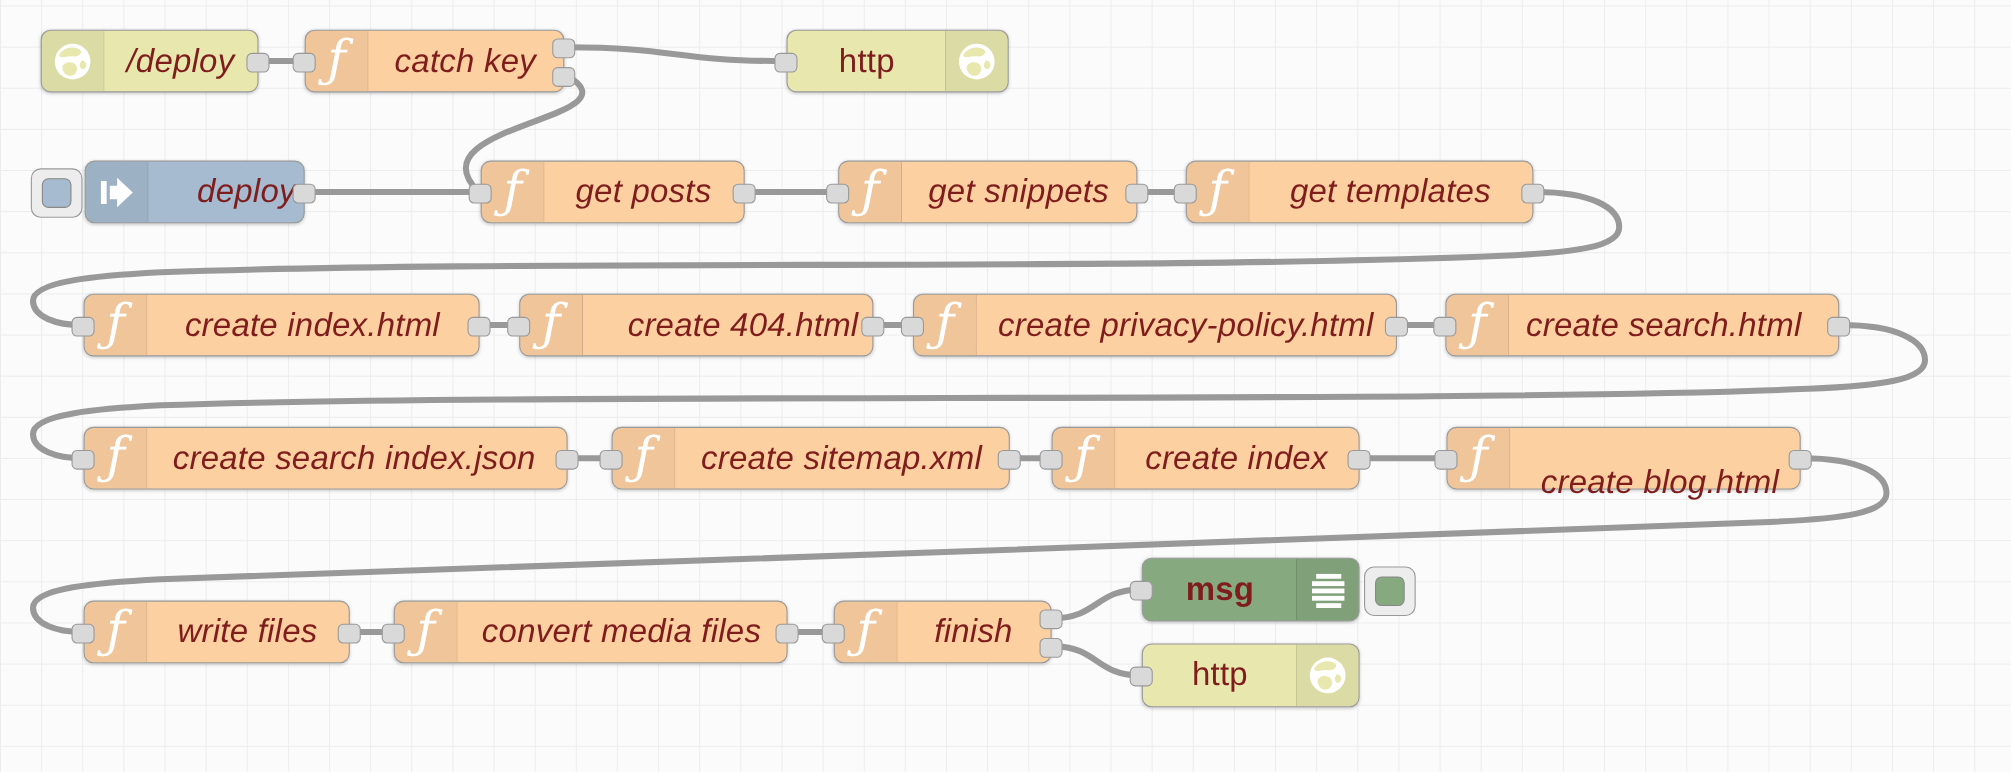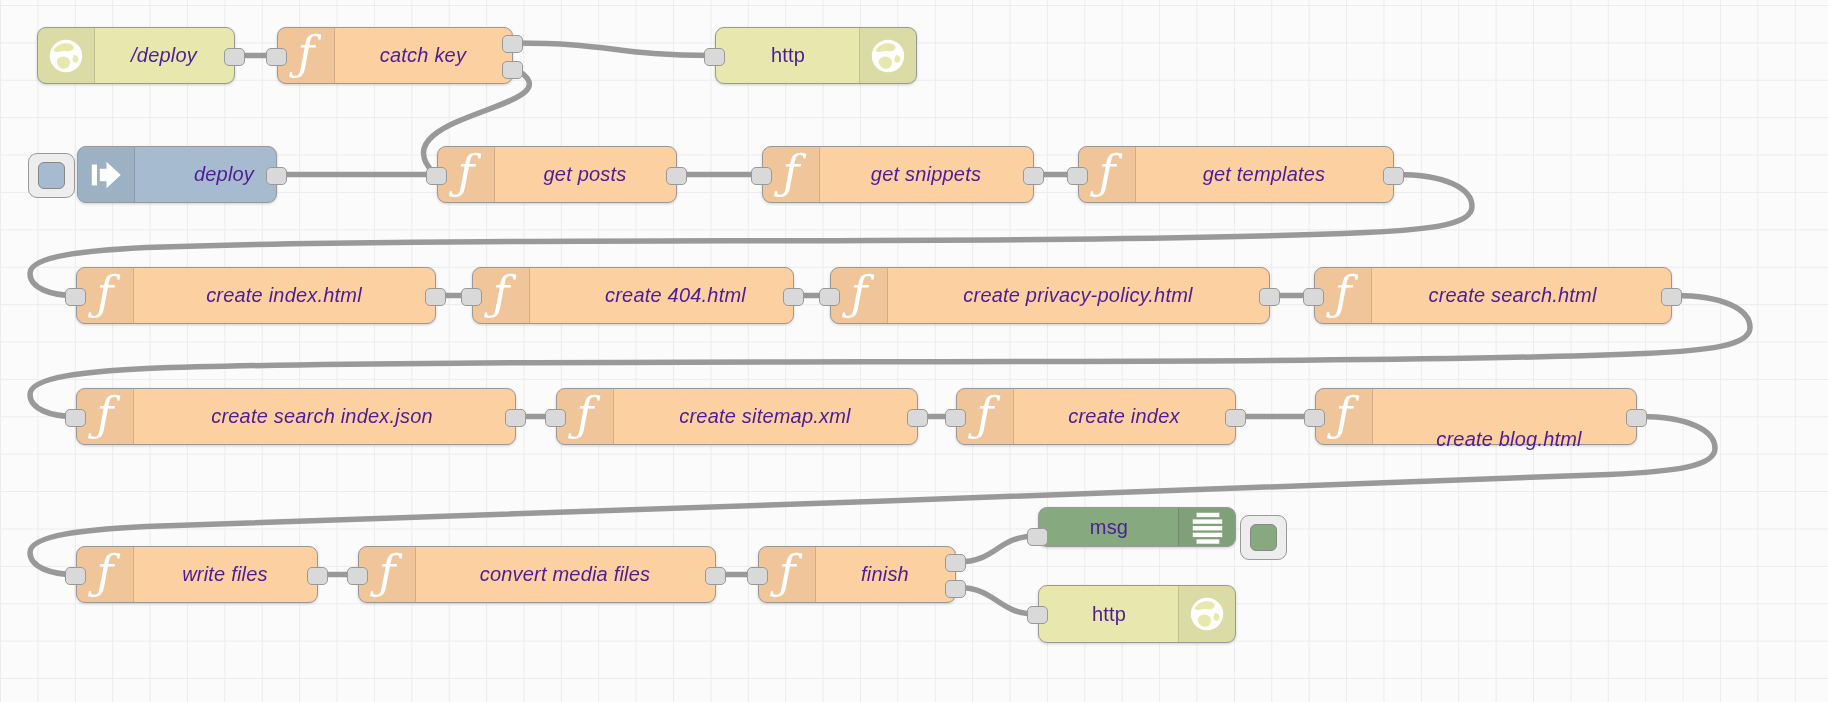--- a/index.html
+++ b/index.html
@@ -26,21 +26,21 @@
     position:absolute;top:0;bottom:0;width:56px;
     display:flex;align-items:center;justify-content:center;
     background:rgba(0,0,0,.05);
   }
   .icon-region.left{left:0;border-right:1px solid rgba(0,0,0,.12);border-radius:8px 0 0 8px;}
   .icon-region.right{right:0;border-left:1px solid rgba(0,0,0,.12);border-radius:0 8px 8px 0;}
   .fx{color:#fff;font-family:"DejaVu Serif",serif;font-style:italic;font-size:46px;line-height:1;transform:translateY(-3px);}
   .label{
     position:absolute;top:0;bottom:0;left:0;right:0;
     display:flex;align-items:center;justify-content:center;
-    font-size:20px;color:#4c1d95;white-space:nowrap;letter-spacing:.2px;
+    font-size:30px;color:#7f1d1d;white-space:nowrap;letter-spacing:.2px;
   }
   .node.it .label{font-style:italic;}
   .port{
     position:absolute;z-index:3;
     width:21px;height:18px;
     background:#d9d9d9;border:1.5px solid #999;border-radius:5px;
     box-sizing:border-box;
   }
   .btn{
     position:absolute;width:47px;height:45px;
@@ -242,21 +242,21 @@
     </div>
     <div class="node it" style="left: 758px; top: 546px; width: 198px; height: 57px; background: rgb(253, 208, 162);">
       <div class="icon-region left">
         <span class="fx">ƒ</span>
       </div>
       <div class="label" style="left: 56px;">finish</div>
       <div class="port" style="left: -12px; top: 19.5px;"></div>
       <div class="port" style="right: -11px; top: 6.96px;"></div>
       <div class="port" style="right: -11px; top: 32.61px;"></div>
     </div>
-    <div class="node" style="left: 1038px; top: 507px; width: 198px; height: 40px; background: rgb(135, 169, 128);">
+    <div class="node" style="left: 1038px; top: 507px; width: 198px; height: 58px; background: rgb(135, 169, 128); font-weight: bold;">
       <div class="icon-region right">
         <svg viewBox="0 0 40 40" width="38" height="38" aria-hidden="true">
       <rect x="9" y="5" width="24" height="4.6" fill="#fff"></rect>
       <rect x="5" y="12" width="31" height="4.6" fill="#fff"></rect>
       <rect x="5" y="19" width="31" height="4.6" fill="#fff"></rect>
       <rect x="5" y="26" width="31" height="4.6" fill="#fff"></rect>
       <rect x="9" y="33" width="24" height="4.6" fill="#fff"></rect>
     </svg>
       </div>
       <div class="label" style="right: 56px;">msg</div>

